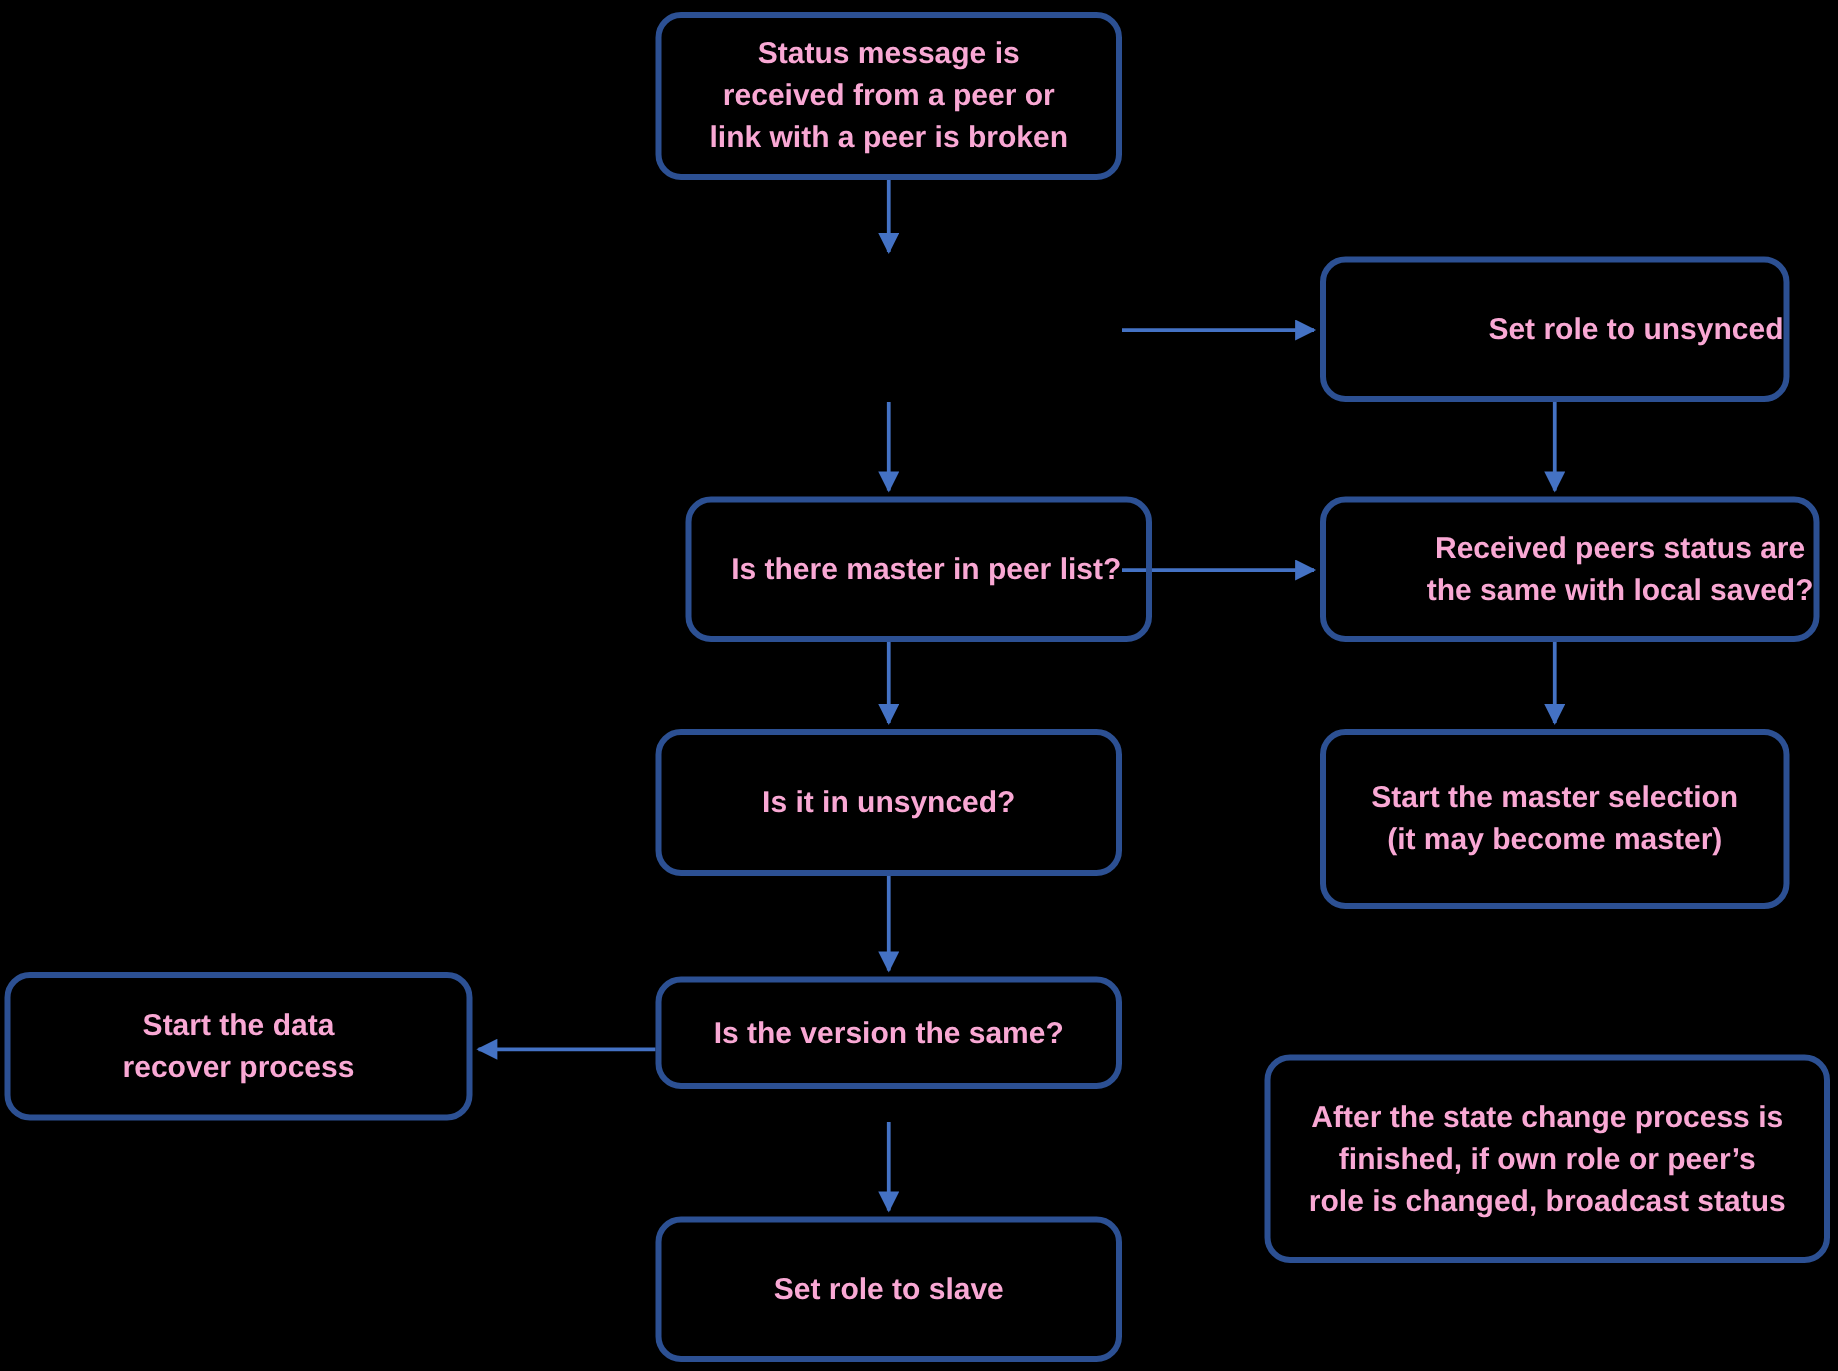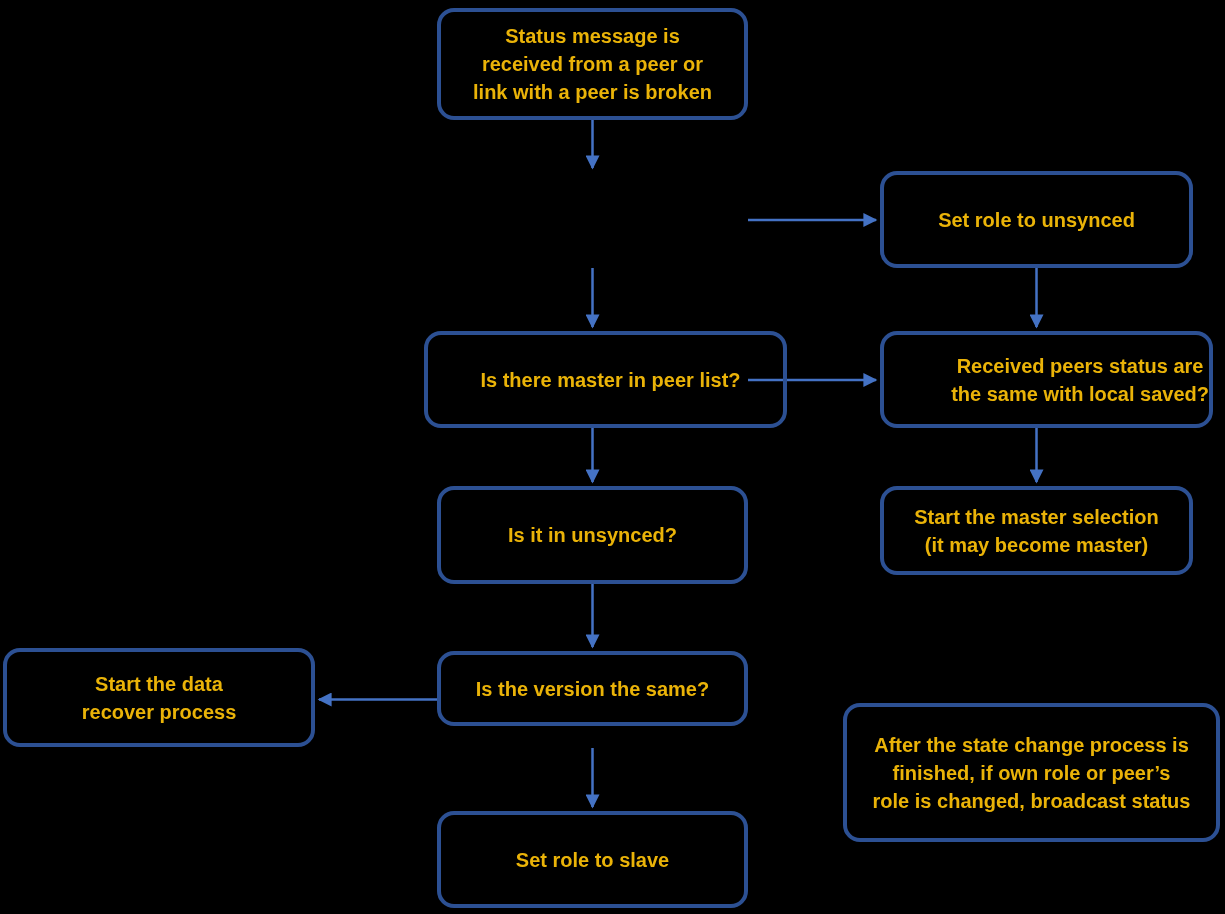--- a/index.html
+++ b/index.html
@@ -15,21 +15,21 @@
     position:absolute;
     display:flex;align-items:center;justify-content:center;
     border:4px solid #2C5093;
     border-radius:17px;
     box-sizing:border-box;
     background:transparent;
   }
   .lbl{
     white-space:pre-line;
     text-align:center;
-    color:#eab308;
+    color:#f9a8d4;
     font-weight:bold;
     font-size:20px;
     line-height:28px;
   }
   line{stroke:#4472C4;stroke-width:2.5px;}
 </style>
 </head>
 <body>
 
 <div class="canvas">
@@ -52,38 +52,38 @@
     <line x1="592.5" y1="748" x2="592.5" y2="807" marker-end="url(#arrowhead)"></line>
   </svg>
 
   <div class="node" style="left:437px;top:8px;width:311px;height:112px;">
     <span class="lbl">Status message is
 received from a peer or
 link with a peer is broken</span>
   </div>
 
 
-  <div class="node" style="left:880px;top:171px;width:313px;height:97px;">
+  <div class="node" style="left:880px;top:171px;width:313px;height:97px;justify-content:flex-end;">
     <span class="lbl">Set role to unsynced</span>
   </div>
 
-  <div class="node" style="left:424px;top:331px;width:363px;height:97px;padding-left:10px;">
+  <div class="node" style="left:457px;top:331px;width:311px;height:97px;padding-left:10px;">
     <span class="lbl">Is there master in peer list?</span>
   </div>
 
   <div class="node" style="left:880px;top:331px;width:333px;height:97px;justify-content:flex-end;">
     <span class="lbl">Received peers status are
 the same with local saved?</span>
   </div>
 
   <div class="node" style="left:437px;top:486px;width:311px;height:98px;">
     <span class="lbl">Is it in unsynced?</span>
   </div>
 
-  <div class="node" style="left:880px;top:486px;width:313px;height:89px;">
+  <div class="node" style="left:880px;top:486px;width:313px;height:120px;">
     <span class="lbl">Start the master selection
 (it may become master)</span>
   </div>
 
   <div class="node" style="left:437px;top:651px;width:311px;height:75px;">
     <span class="lbl">Is the version the same?</span>
   </div>
 
   <div class="node" style="left:437px;top:811px;width:311px;height:97px;">
     <span class="lbl">Set role to slave</span>

